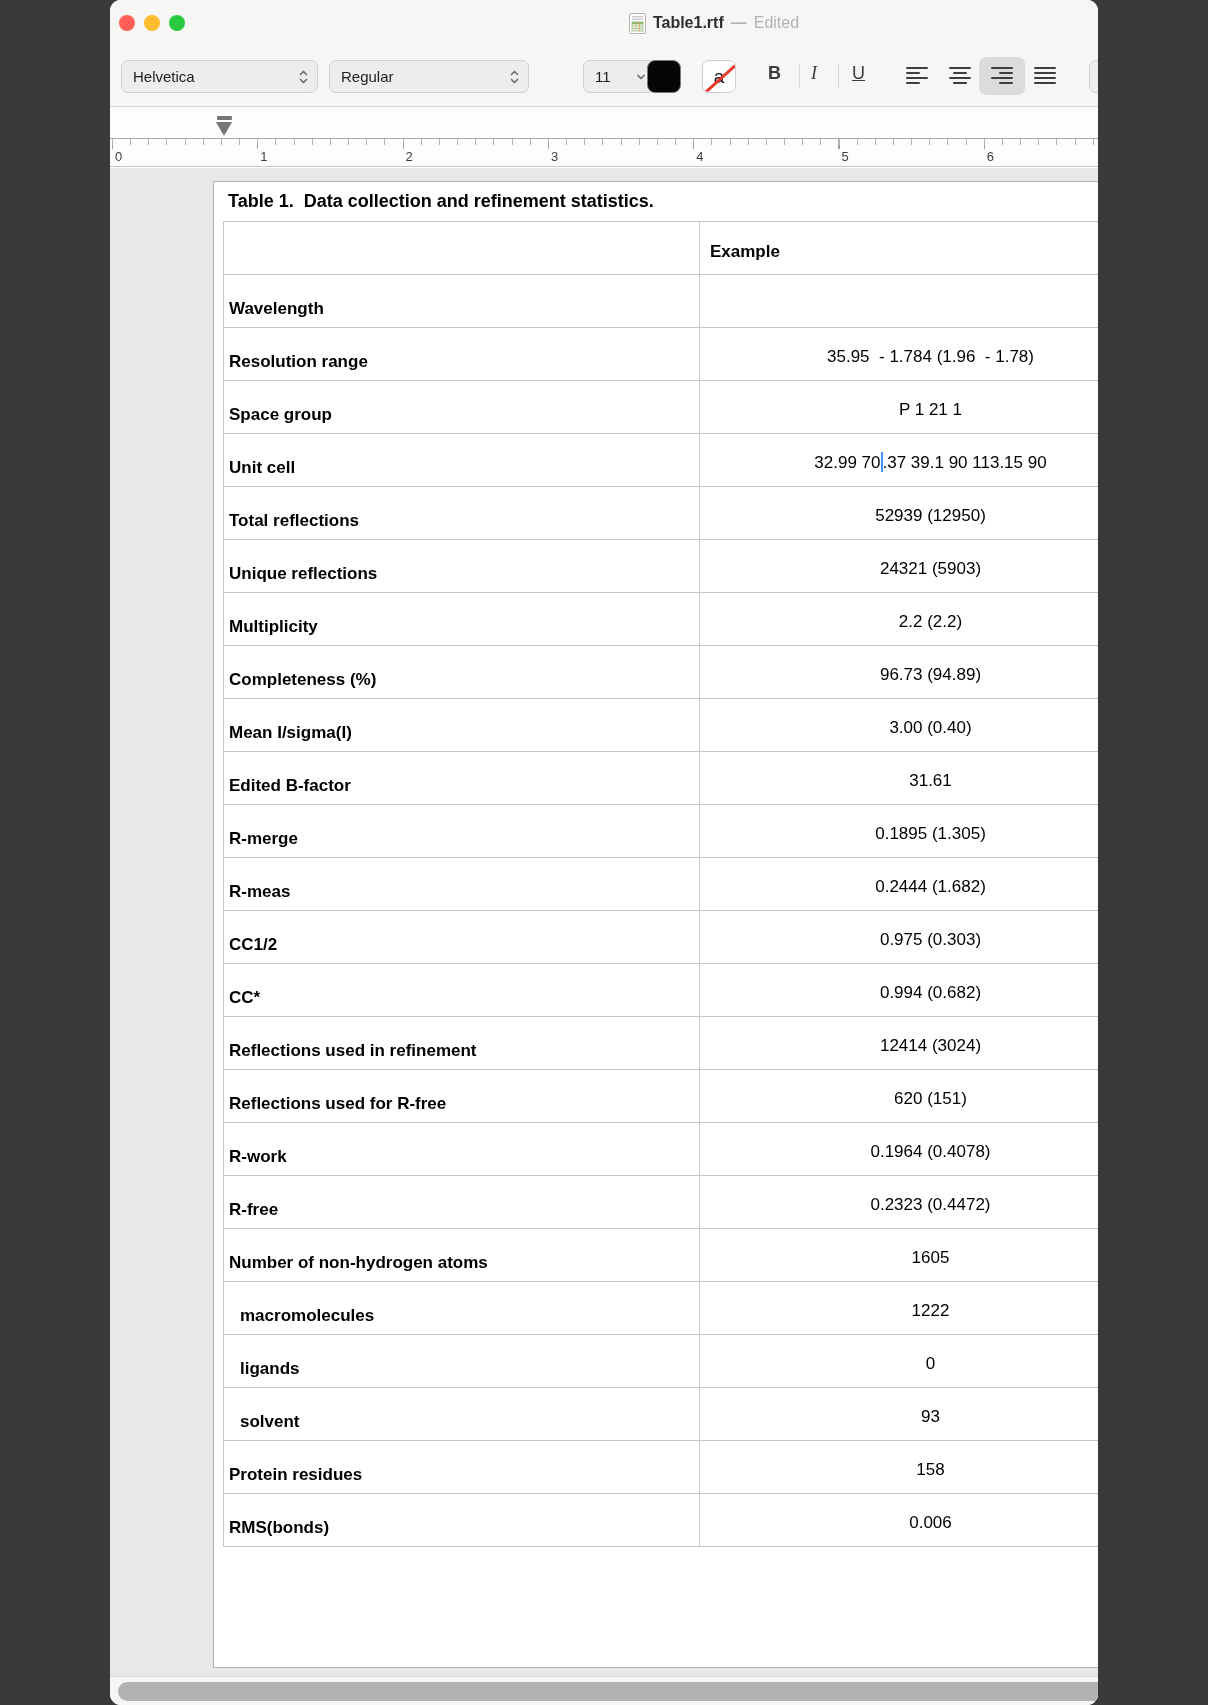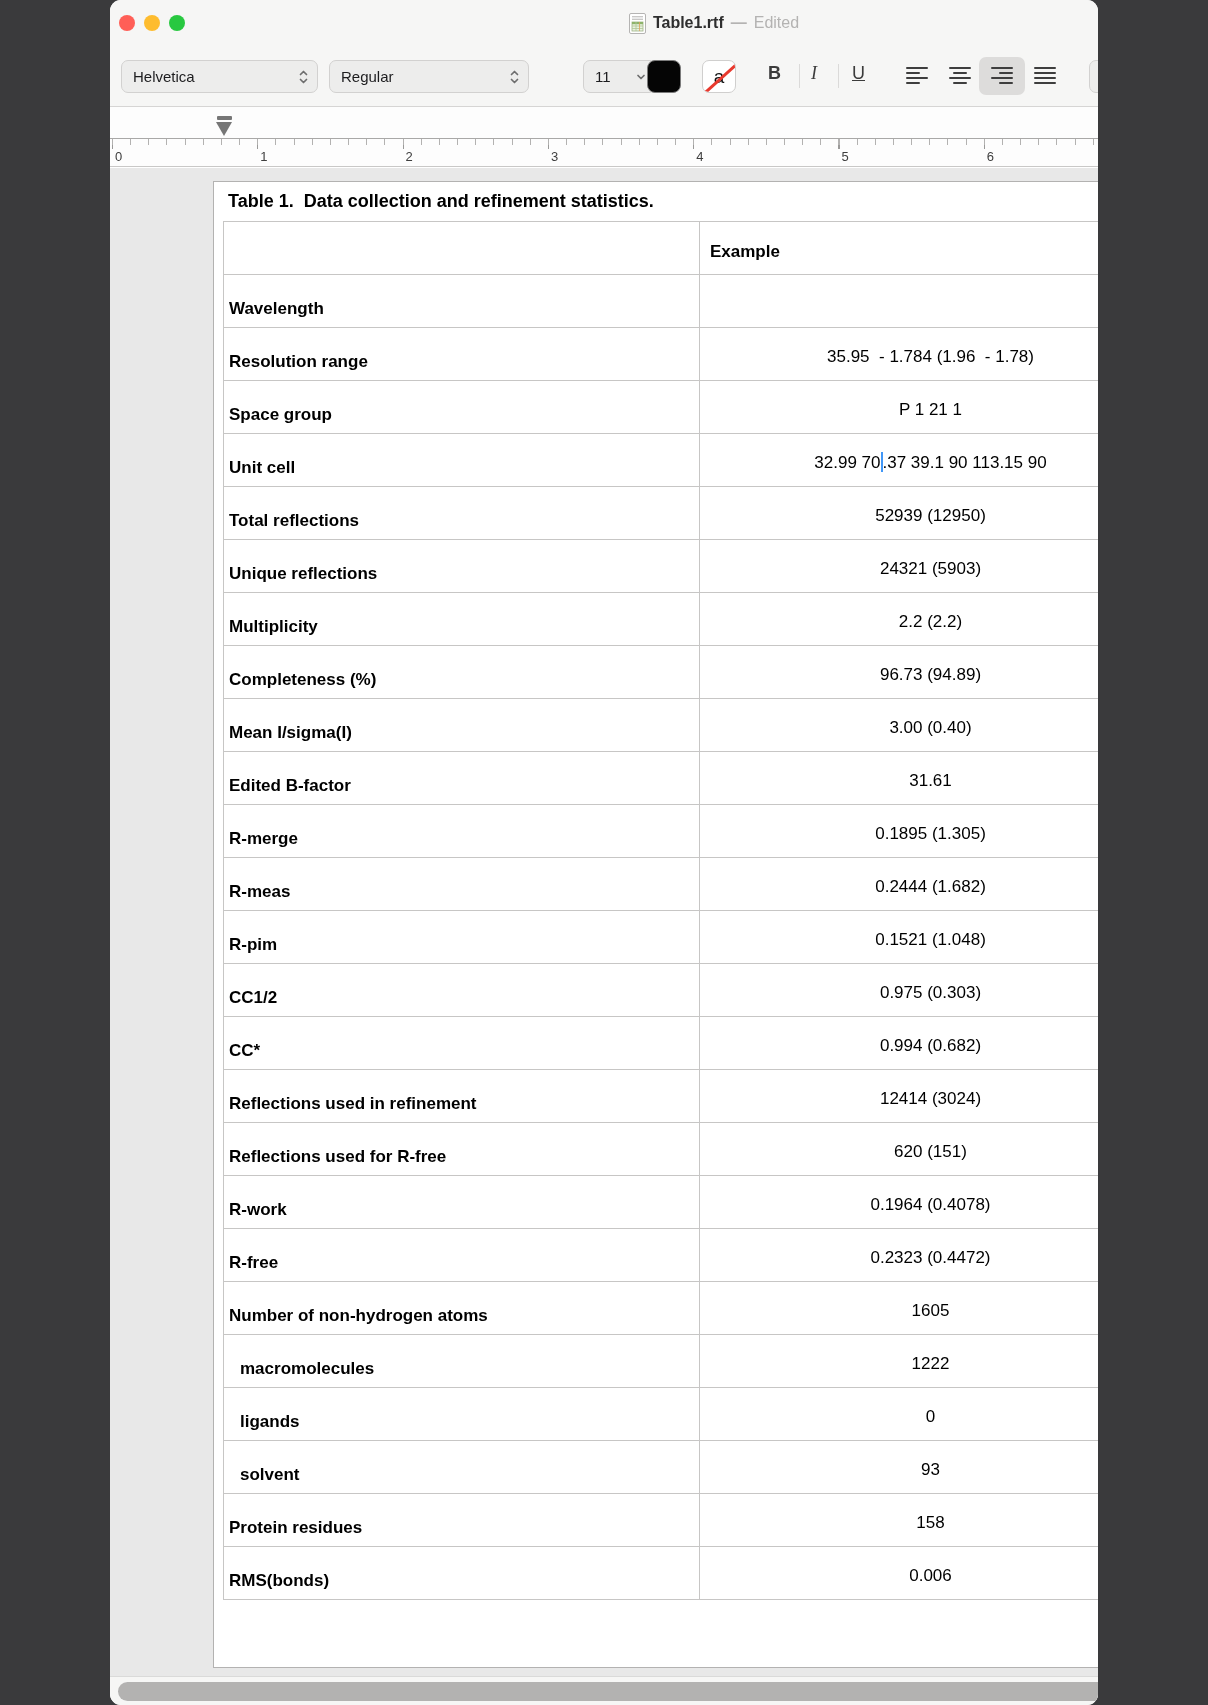--- a/index.html
+++ b/index.html
@@ -329,28 +329,20 @@
 
   <tr>
     <td class="c-label">
                 <span class="lbl">R-meas</span>
               </td>
     <td class="c-value">
                 <span class="val">0.2444 (1.682)</span>
               </td>
   </tr>
 
-  <tr>
-    <td class="c-label">
-                <span class="lbl">R-pim</span>
-              </td>
-    <td class="c-value">
-                <span class="val">0.1521 (1.048)</span>
-              </td>
-  </tr>
 
   <tr>
     <td class="c-label">
                 <span class="lbl">CC1/2</span>
               </td>
     <td class="c-value">
                 <span class="val">0.975 (0.303)</span>
               </td>
   </tr>
 

